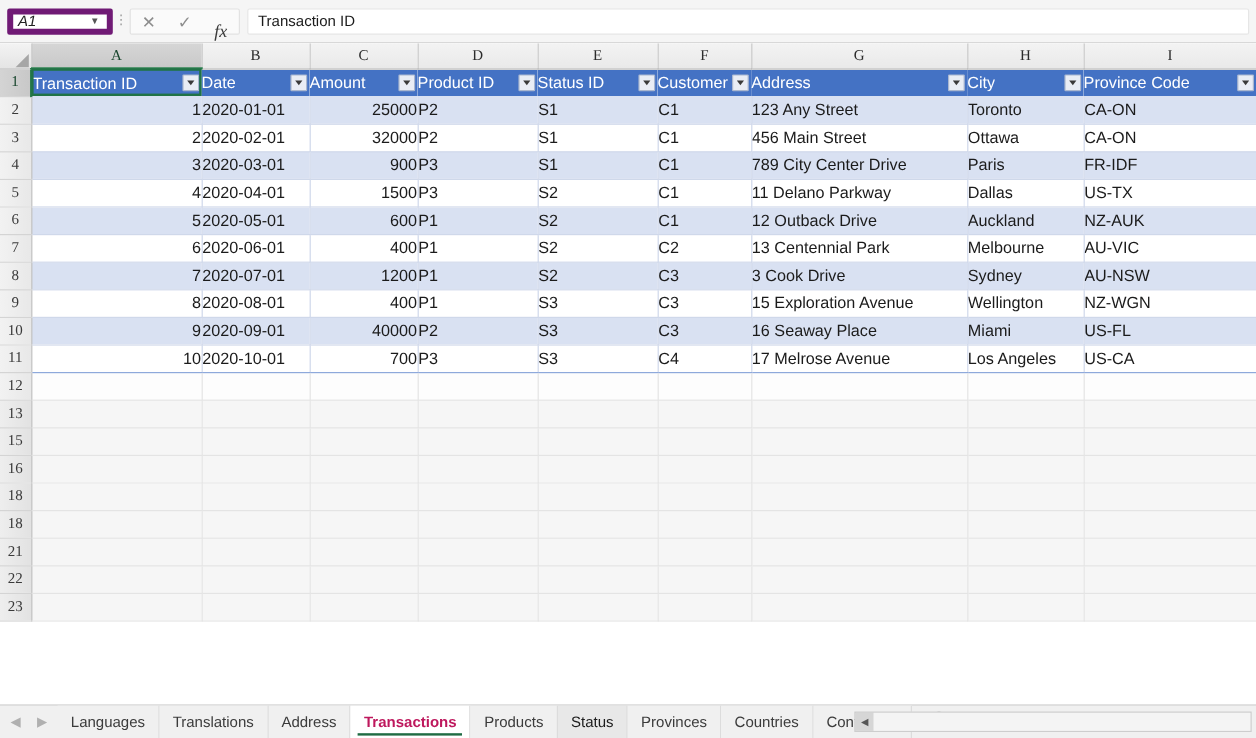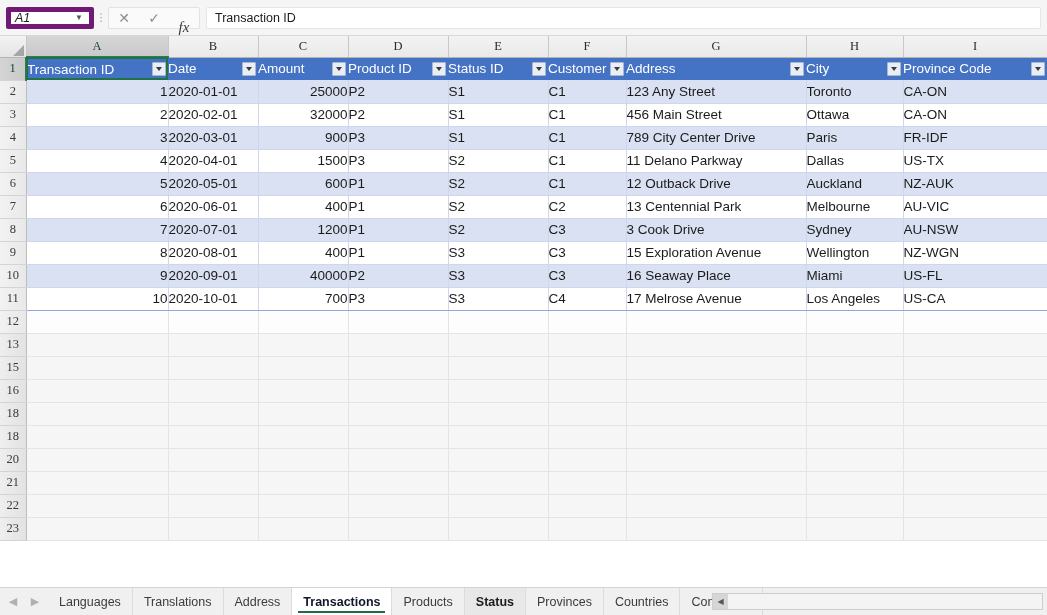--- a/index.html
+++ b/index.html
@@ -225,32 +225,32 @@
   .sheet-tab {
     display: flex; align-items: center;
     padding: 0 11px;
     color: #3b3b3b;
     border-right: 1px solid #dcdcdc;
     background: #f0f0f0;
     position: relative;
   }
   .sheet-tab.active {
     background: #ffffff;
-    color: #0f172a;
+    color: #be185d;
     font-weight: bold;
   }
   .sheet-tab.active::after {
     content: "";
     position: absolute;
     left: 6px; right: 6px; bottom: 2px;
     height: 2px;
     background: #1f6b43;
   }
   .sheet-tab.hover {
-    font-weight: bold;
+    font-weight: normal;
     color: #1c1c1c;
     background: #e8e8e8;
     text-align: center;
   }
   #tab-right {
     display: flex; align-items: center;
     padding-left: 14px;
     gap: 10px;
   }
   #add-sheet {
@@ -584,32 +584,20 @@
           <td class="empty"></td>
           <td class="empty"></td>
           <td class="empty"></td>
           <td class="empty"></td>
           <td class="empty"></td>
           <td class="empty"></td>
           <td class="empty"></td>
           <td class="empty"></td>
         </tr>
         <tr class="shade">
-          <td class="rowhdr">20</td>
-          <td class="empty"></td>
-          <td class="empty"></td>
-          <td class="empty"></td>
-          <td class="empty"></td>
-          <td class="empty"></td>
-          <td class="empty"></td>
-          <td class="empty"></td>
-          <td class="empty"></td>
-          <td class="empty"></td>
-        </tr>
-        <tr class="shade">
           <td class="rowhdr">21</td>
           <td class="empty"></td>
           <td class="empty"></td>
           <td class="empty"></td>
           <td class="empty"></td>
           <td class="empty"></td>
           <td class="empty"></td>
           <td class="empty"></td>
           <td class="empty"></td>
           <td class="empty"></td>

